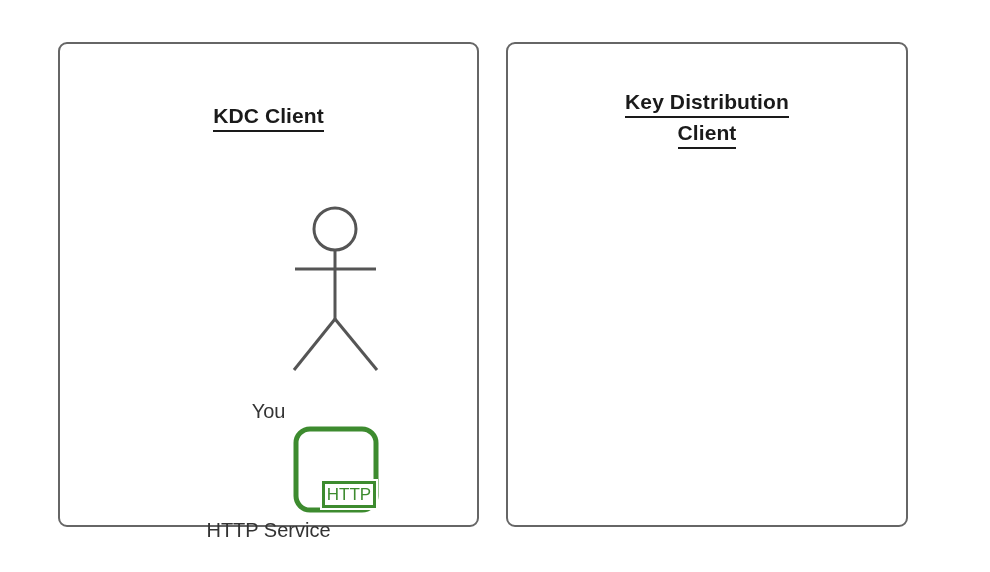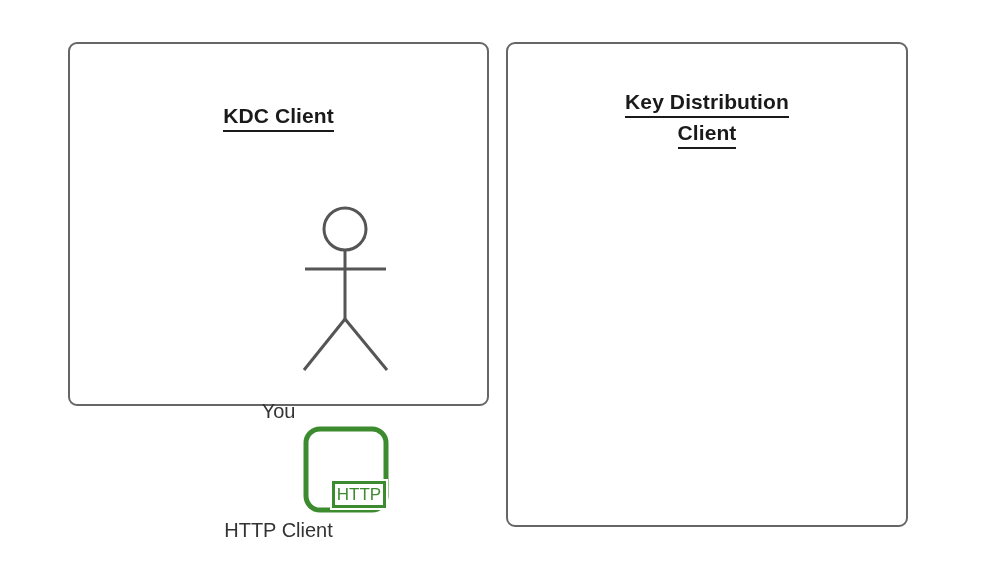--- a/index.html
+++ b/index.html
@@ -26,24 +26,24 @@
 
   
   .panel {
     position: absolute;
     box-sizing: border-box;
     background: #ffffff;
     border: 2px solid #666666;
     border-radius: 9px;
   }
   #panel-client {
-    left: 68px;
+    left: 58px;
     top: 42px;
     width: 421px;
-    height: 364px;
+    height: 485px;
   }
   #panel-kdc {
     left: 506px;
     top: 42px;
     width: 402px;
     height: 485px;
   }
 
   
   .panel-title {
@@ -136,21 +136,21 @@
 
         <rect x="41" y="5" width="80" height="81" rx="14" ry="14" fill="none" stroke="#3d8b2f" stroke-width="5"></rect>
 
         <rect x="65" y="55" width="58" height="31" fill="#ffffff"></rect>
 
         <rect x="68.5" y="58.5" width="51" height="24" fill="#ffffff" stroke="#3d8b2f" stroke-width="3"></rect>
 
         <text x="94" y="76" text-anchor="middle" font-family="Liberation Sans, sans-serif" font-size="17" fill="#3d8b2f">HTTP</text>
       </svg>
     </div>
-    <div class="figure-label" id="label-http-service">HTTP Client</div>
+    <div class="figure-label" id="label-http-service">HTTP Service</div>
 
   </div>
 
   <div class="panel" id="panel-kdc">
 
     <div class="panel-title" id="title-kdc">
       <span class="tline">Key Distribution</span><br>
       <span class="tline">Client</span>
     </div>
 

